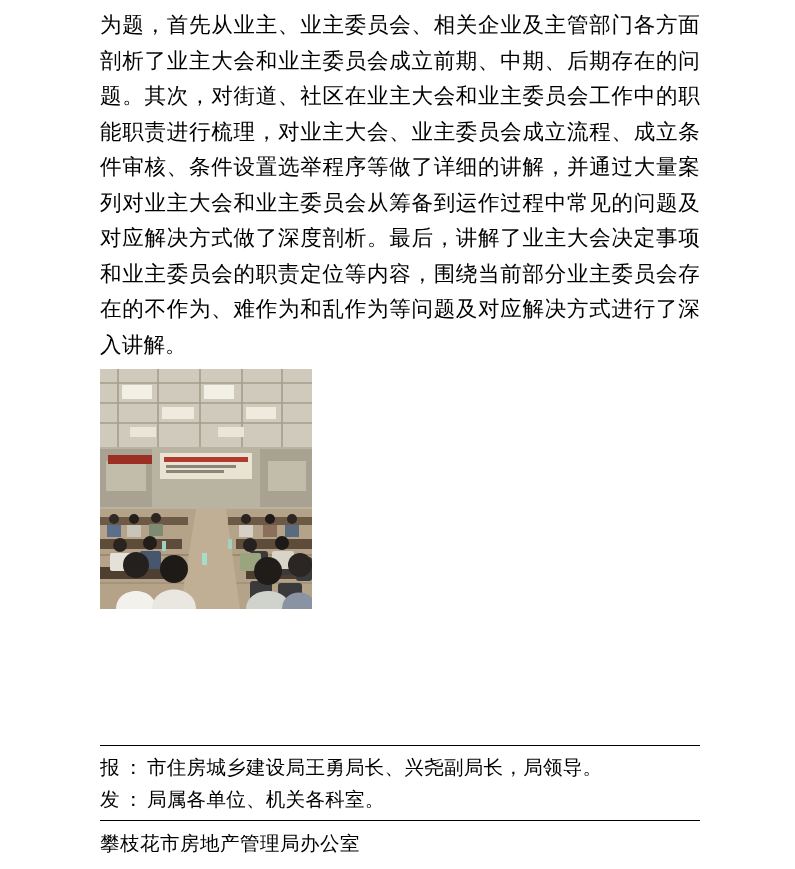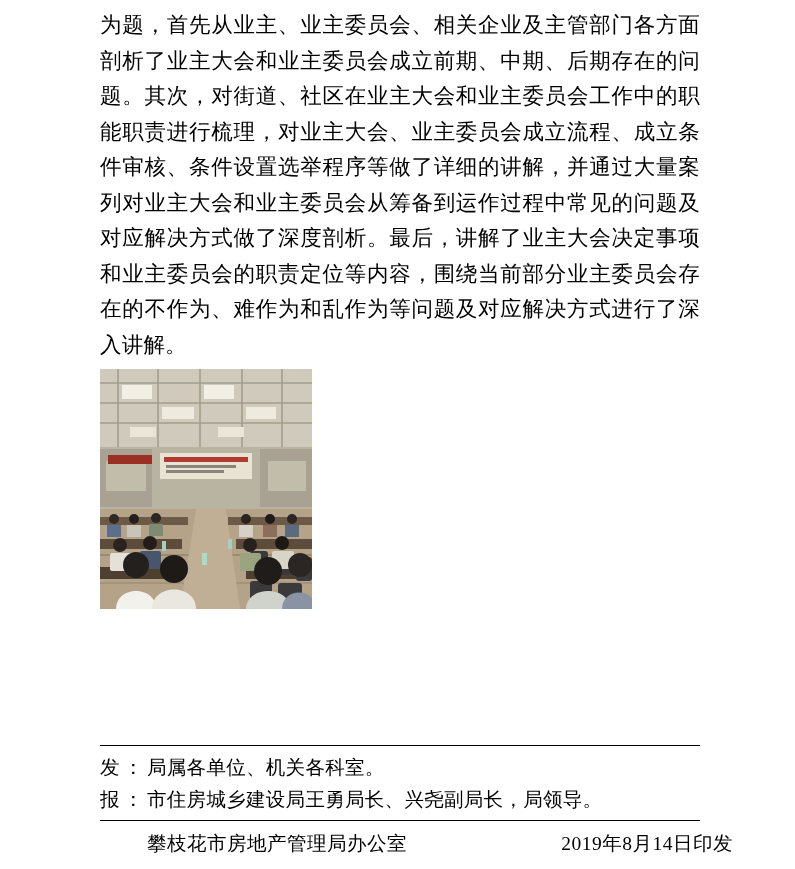--- a/index.html
+++ b/index.html
@@ -74,21 +74,20 @@
     letter-spacing: 0.3px;
   }
   .foot-line .lbl { letter-spacing: 4px; }
   .last-row {
     display: flex;
     justify-content: space-between;
     align-items: baseline;
     width: 600px;
     font-size: 19.5px;
     padding-top: 3px;
-    margin-left: 47px;
   }
   .last-row .left { letter-spacing: 0.5px; }
   .last-row .right { letter-spacing: 0.5px; padding-right: 14px; }
 </style>
 </head>
 <body>
 
 <div class="page">
 
   <div class="body-text">
@@ -189,25 +188,24 @@
           <rect x="102" y="184" width="5" height="12" fill="#a7dccb"></rect>
         </g>
       </svg>
     </div>
 
   </div>
 
   <div class="footer">
     <hr class="rule">
     <span class="foot-line">
-      <span class="lbl">发：</span><span>局属各单位、机关各科室。</span>
+      <span class="lbl">报：</span><span>市住房城乡建设局王勇局长、兴尧副局长，局领导。</span>
     </span>
     <span class="foot-line">
-      <span class="lbl">报：</span><span>市住房城乡建设局王勇局长、兴尧副局长，局领导。</span>
+      <span class="lbl">发：</span><span>局属各单位、机关各科室。</span>
     </span>
     <hr class="rule thin">
     <div class="last-row">
       <span class="left">攀枝花市房地产管理局办公室</span>
-      <span class="right">2019年8月14日印发</span>
     </div>
   </div>
 
 </div>
 
 </body></html>

